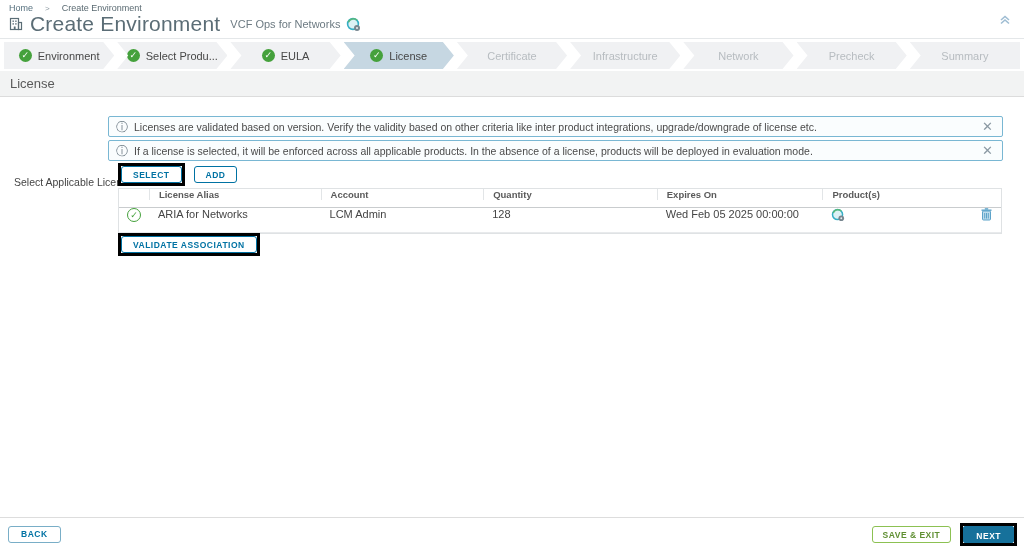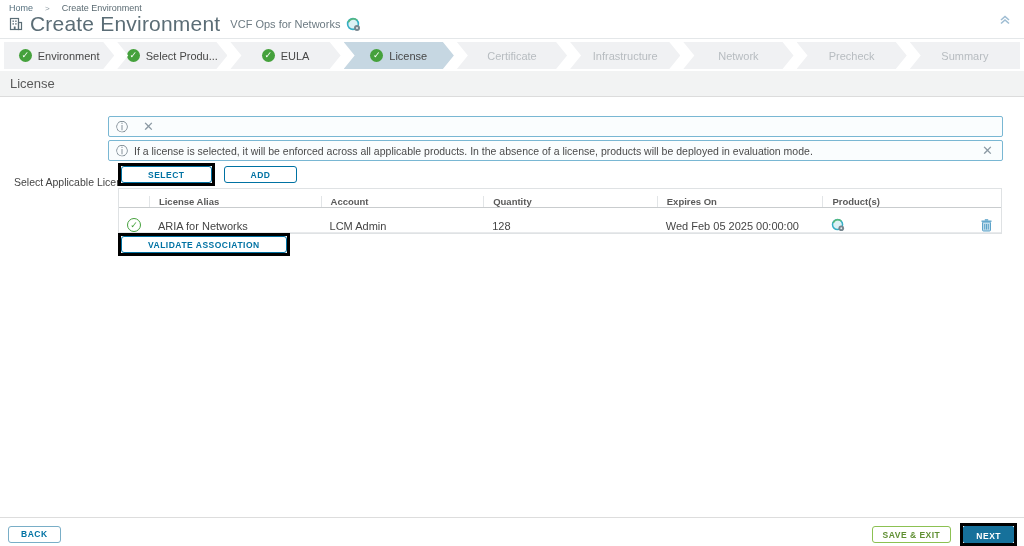--- a/index.html
+++ b/index.html
@@ -42,28 +42,28 @@
 
   .alert { position:absolute; left:108px; width:895px; height:21px; border:1px solid #79b7d3; border-radius:2px;
            background:#fafdfe; display:flex; align-items:center; font-size:10.5px; color:#4a4a4a; }
   .alert .ic-info { color:#6d7b85; font-size:12px; margin:0 6px 0 7px; line-height:1; }
   .alert .msg { flex:1; white-space:nowrap; overflow:hidden; }
   .alert .close { color:#8b99a3; font-size:13px; padding:0 9px; cursor:pointer; line-height:1; }
 
   .form-label { position:absolute; left:14px; top:176px; font-size:10.5px; color:#454545; }
 
   .btn { font-family:"Liberation Sans", sans-serif; cursor:pointer; text-transform:uppercase; letter-spacing:.5px; }
-  .btn-sm { height:17px; padding:0 26px; font-size:8.5px; font-weight:600; color:#0072a3;
+  .btn-sm { height:17px; padding:0 11px; font-size:8.5px; font-weight:600; color:#0072a3;
             background:#fff; border:1px solid #0072a3; border-radius:3px; }
   .annot { display:inline-block; border:3px solid #000; line-height:0; background:#fff; }
   .btnrow { position:absolute; left:118px; top:160px; display:flex; align-items:center; gap:9px; }
 
   
   .tbl { position:absolute; left:118px; top:188px; width:884px; border:1px solid #dfe2e4; background:#fff; }
-  .trow { display:flex; align-items:flex-end; }
+  .trow { display:flex; align-items:flex-start; }
   .thead { height:19px; border-bottom:1px solid #c9ccce; }
   .thead .tc { font-size:9.5px; font-weight:700; color:#5a5a5a; display:flex; align-items:center; }
   .thead .tc + .tc { border-left:1px solid #e2e5e7; }
   .tbody { height:25px; border-bottom:1px solid #e8eaec; }
   .tbody .tc { font-size:11px; color:#454545; display:flex; align-items:center; }
   .tc { padding-left:9px; }
   .c0 { width:30px;  justify-content:center; padding-left:0; }
   .c1 { width:172px; }
   .c2 { width:163px; }
   .c3 { width:174px; }
@@ -163,20 +163,21 @@
   </div>
 
   <div class="sectionbar">
     <span>License</span>
   </div>
 
   <div class="main">
 
     <div class="alert" style="top:19px;">
       <span class="ic-info">ⓘ</span>
+      <span class="msg">Licenses are validated based on version. Verify the validity based on other criteria like inter product integrations, upgrade/downgrade of license etc.</span>
       <span class="close">✕</span>
     </div>
 
     <div class="alert" style="top:43px;">
       <span class="ic-info">ⓘ</span>
       <span class="msg">If a license is selected, it will be enforced across all applicable products. In the absence of a license, products will be deployed in evaluation mode.</span>
       <span class="close">✕</span>
     </div>
 
     <span class="form-label" style="top:79px; position:absolute;">Select Applicable Licenses</span>

